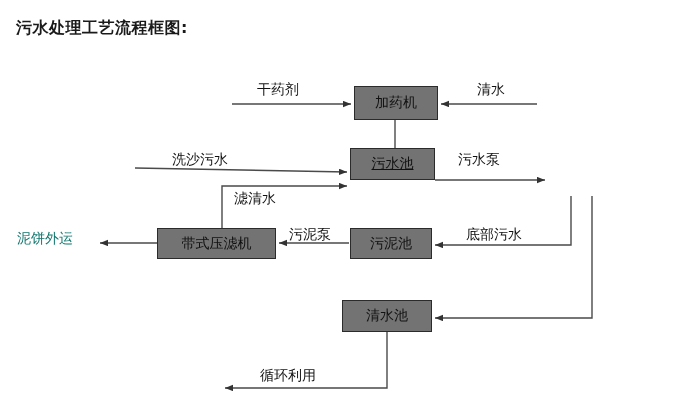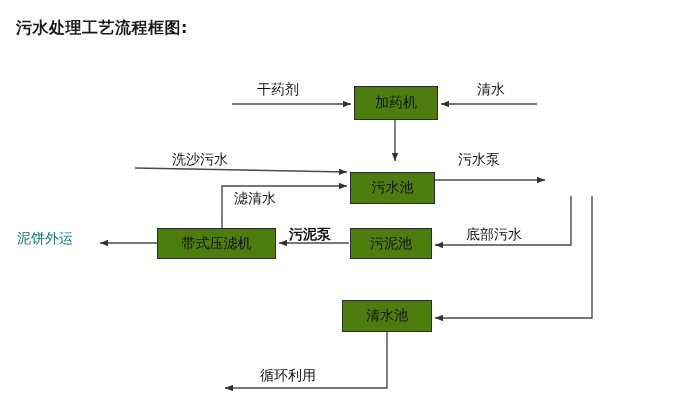--- a/index.html
+++ b/index.html
@@ -29,21 +29,21 @@
     position: absolute;
     left: 0;
     top: 0;
     width: 700px;
     height: 420px;
   }
   .node-box {
     position: absolute;
     box-sizing: border-box;
     border: 1px solid #2b2b2b;
-    background: #4d7c0f;
+    background: #737373;
     display: flex;
     align-items: center;
     justify-content: center;
     font-size: 14px;
     color: #111111;
     white-space: nowrap;
     z-index: 3;
   }
   .edge-label {
     position: absolute;
@@ -97,21 +97,21 @@
       <line x1="157" y1="243" x2="100" y2="243" marker-end="url(#arrow)"></line>
 
       <polyline points="387,332 387,388 225,388" marker-end="url(#arrow)"></polyline>
     </g>
   </svg>
 
   <div class="node-box" style="left:354px; top:86px; width:84px; height:34px;">
     <span>加药机</span>
   </div>
 
-  <div class="node-box" style="left:350px; top:172px; width:85px; height:32px;">
+  <div class="node-box" style="left:350px; top:148px; width:85px; height:32px;text-decoration:underline;">
     <span>污水池</span>
   </div>
 
 
   <div class="node-box" style="left:157px; top:228px; width:119px; height:31px;">
     <span>带式压滤机</span>
   </div>
 
   <div class="node-box" style="left:350px; top:228px; width:82px; height:31px;justify-content:center;">
     <span>污泥池</span>
@@ -124,21 +124,21 @@
   <div class="edge-label" style="left:257px; top:81px;">干药剂</div>
 
   <div class="edge-label" style="left:477px; top:81px;">清水</div>
 
   <div class="edge-label" style="left:172px; top:151px;">洗沙污水</div>
 
   <div class="edge-label" style="left:458px; top:151px;">污水泵</div>
 
   <div class="edge-label" style="left:234px; top:190px;">滤清水</div>
 
-  <div class="edge-label" style="left:289px; top:226px;font-weight:bold;">污泥泵</div>
+  <div class="edge-label" style="left:289px; top:226px;">污泥泵</div>
 
   <div class="edge-label" style="left:466px; top:226px;">底部污水</div>
 
   <div class="term-label" style="left:17px; top:230px;">泥饼外运</div>
 
   <div class="edge-label" style="left:260px; top:367px;">循环利用</div>
 
 </div>
 
 </body></html>

